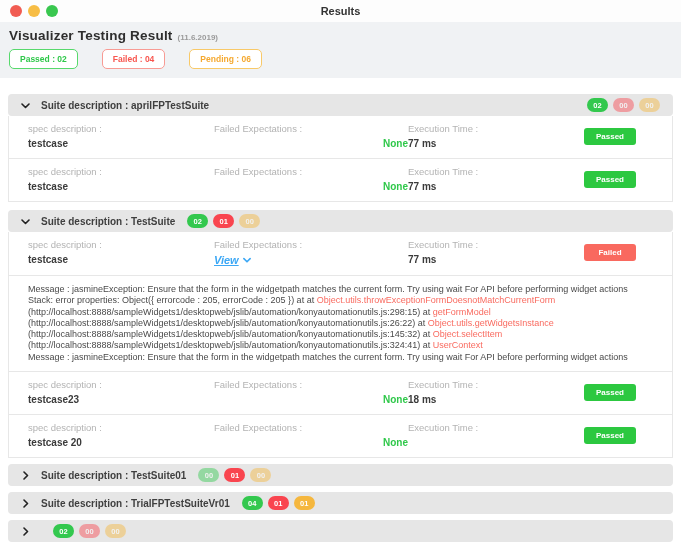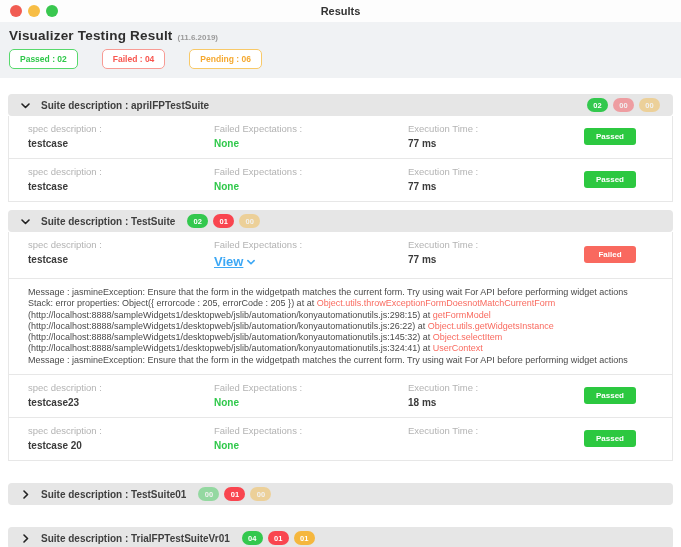--- a/index.html
+++ b/index.html
@@ -54,21 +54,21 @@
   .suite.first { margin-top: 16px; }
   .suite-header, .suite-collapsed {
     height: 22px;
     background: #e6e6e6;
     display: flex;
     align-items: center;
     padding: 0 13px;
     border-radius: 4px;
     cursor: pointer;
   }
-  .suite-collapsed { margin-top: 22px; }
+  .suite-collapsed { margin-top: 6px; }
   .chev { margin-right: 11px; flex: 0 0 auto; display: block; }
   .suite-title { font-size: 10px; font-weight: bold; color: #3f3f3f; }
   .badges { display: flex; gap: 5px; margin-left: 12px; text-align: center; }
   .badges.right { margin-left: auto; }
   .badge {
     min-width: 21px; height: 14px;
     padding: 0 4px;
     border-radius: 8px;
     color: #fff;
     font-size: 7.5px; font-weight: bold;
@@ -82,25 +82,25 @@
   
   .specs { border: 1px solid #e7e7e7; border-top: 0; background: #fff; }
   .spec-row { display: flex; align-items: flex-start; padding: 7px 0 9px 0; }
   .spec-row + .spec-row, .specs > .msg-block, .msg-block + .spec-row { border-top: 1px solid #e7e7e7; }
   .c1 { width: 205px; padding-left: 19px; }
   .c2 { width: 194px; }
   .c3 { width: 140px; }
   .c4 { flex: 1; display: flex; align-items: center; justify-content: center; align-self: stretch; }
   .lbl { font-size: 9.5px; color: #b3b3b3; margin-bottom: 4px; }
   .val { font-size: 10px; font-weight: bold; color: #3b3b3b; }
-  .val.green { color: #2fc84a; }
+  .val.green { color: #2fc84a; text-align: right; }
   .view-wrap { display: flex; align-items: center; gap: 4px; }
   .view-link {
-    font-size: 13px; font-weight: bold;
-    color: #3da8f5; text-decoration: underline; cursor: pointer;
+    font-size: 11px; font-weight: bold;
+    color: #3da8f5; text-decoration: underline; cursor: pointer; font-style: italic;
   }
   .status-btn {
     width: 52px; height: 17px;
     border: 0; border-radius: 3px;
     color: #fff; font-size: 8px; font-weight: bold;
     font-family: "Liberation Sans", sans-serif;
     display: flex; align-items: center; justify-content: center;
     cursor: pointer;
   }
   .status-btn.passed { background: #2cc840; }

